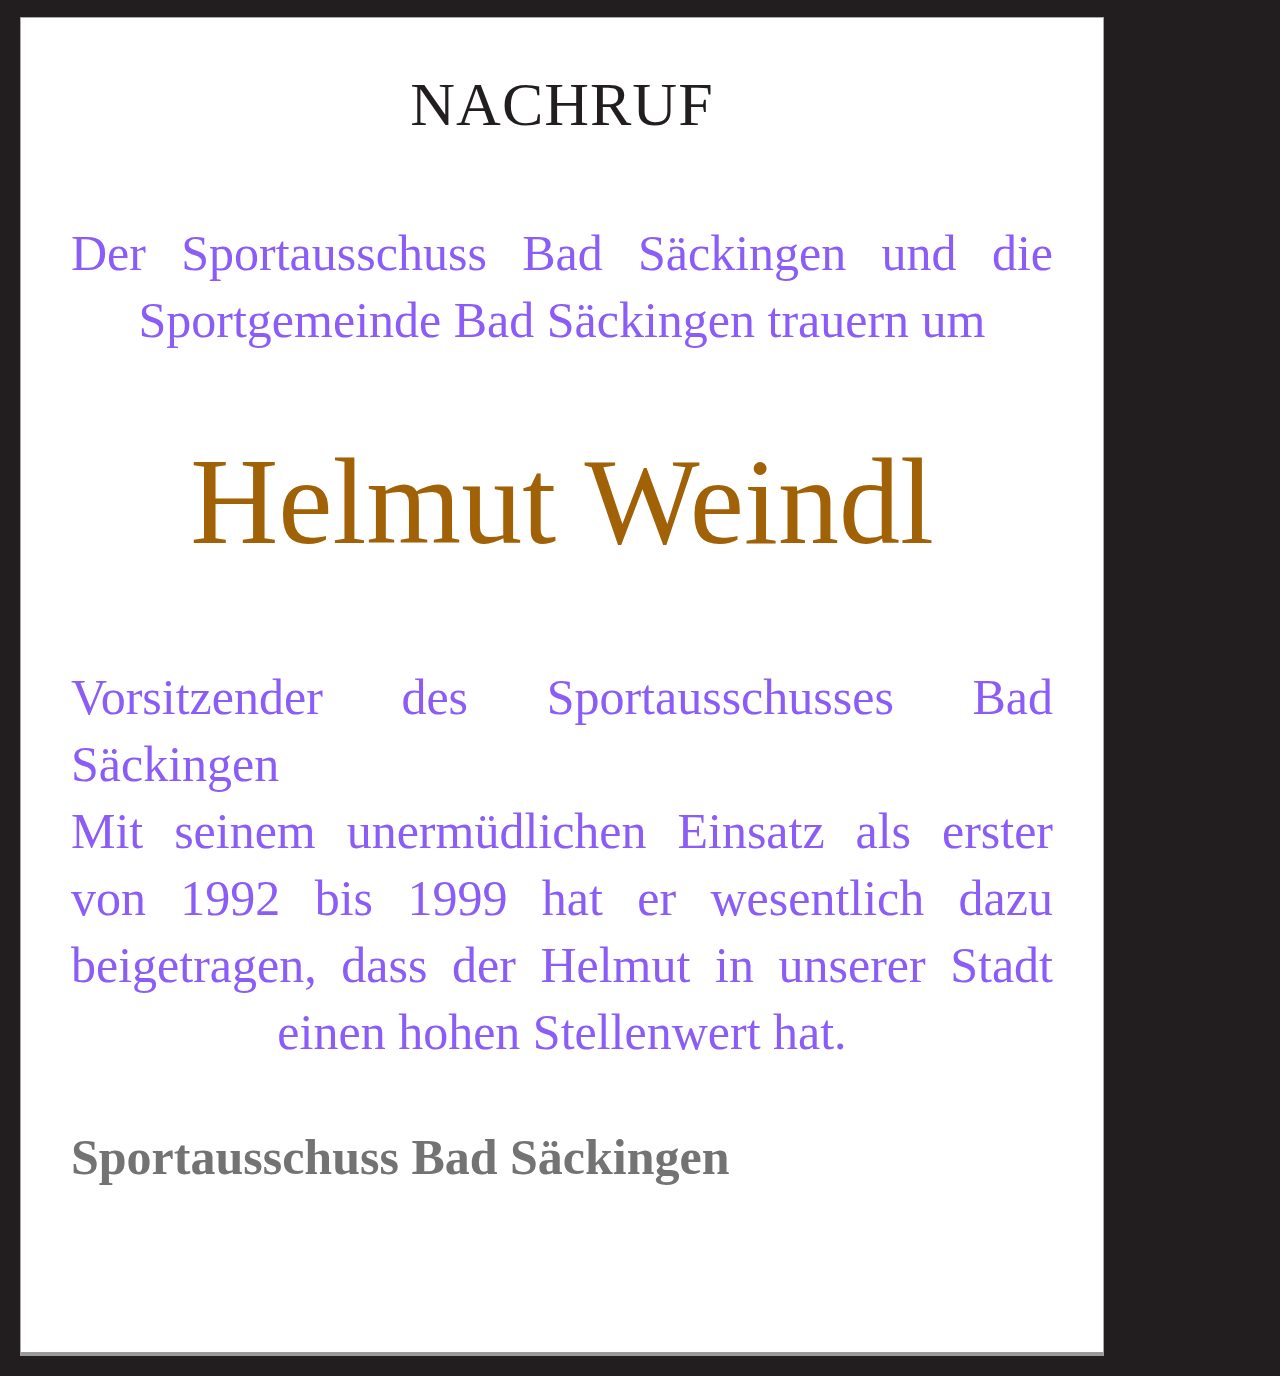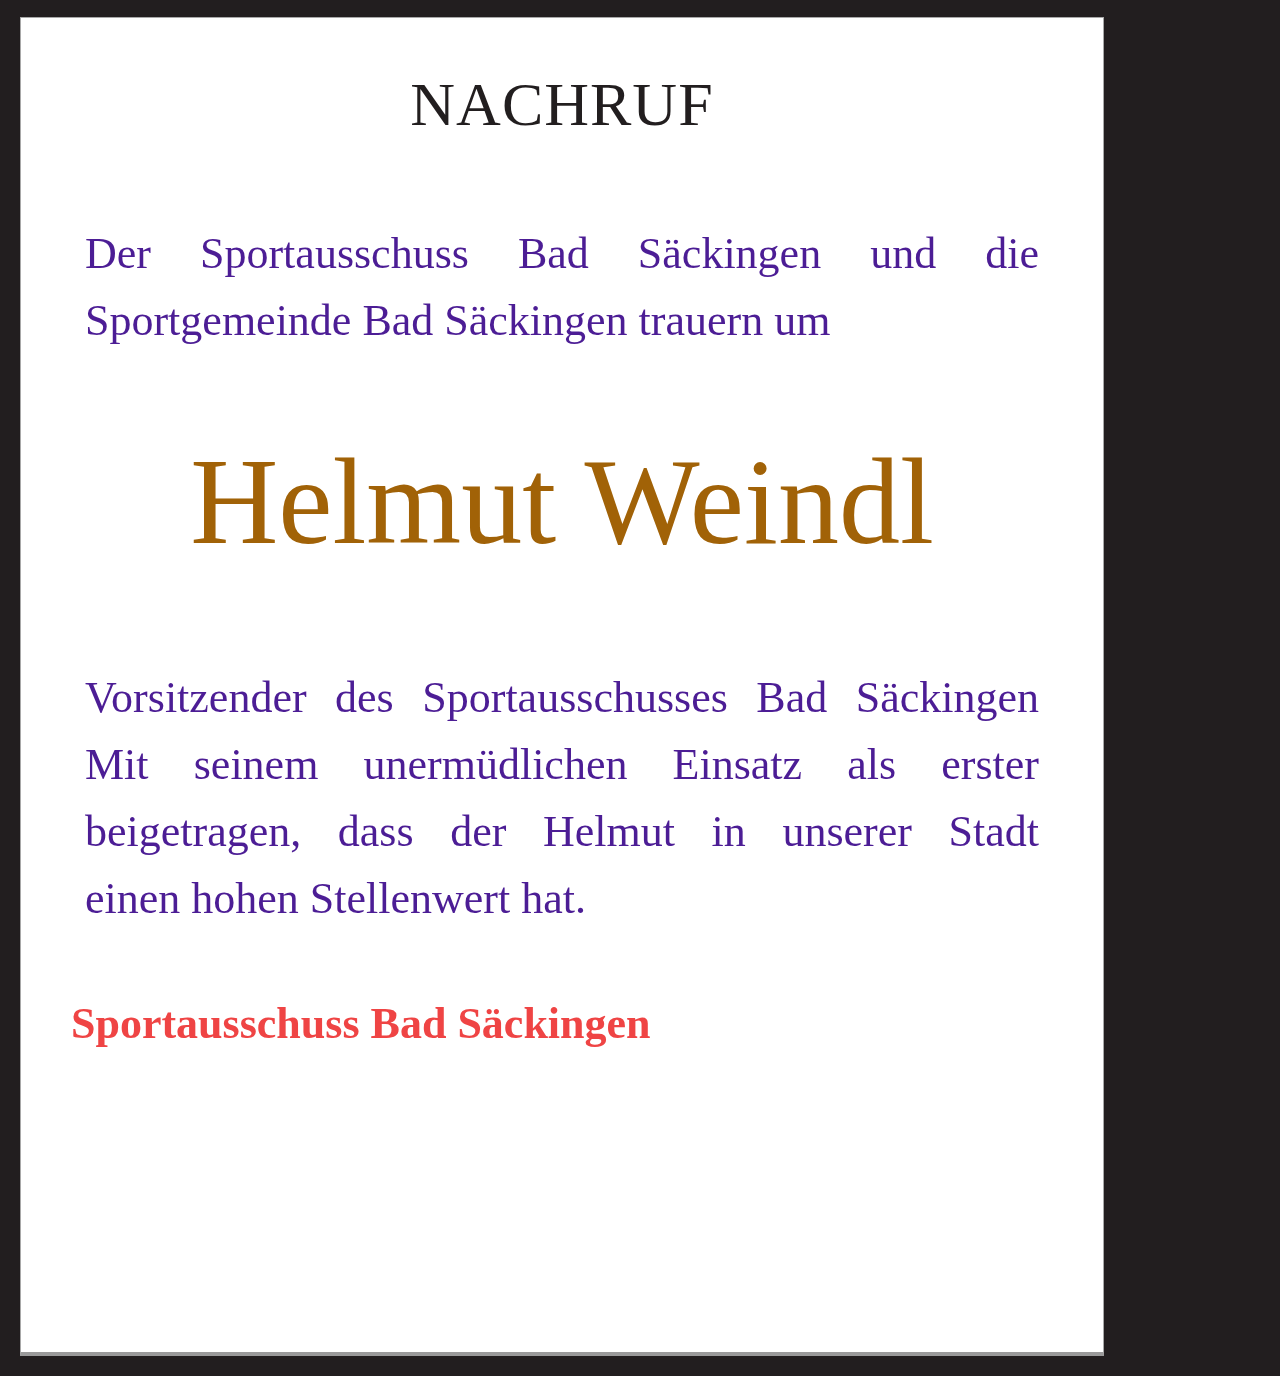--- a/index.html
+++ b/index.html
@@ -32,72 +32,73 @@
   .title {
     text-align: center;
     font-size: 62px;
     line-height: 1;
     letter-spacing: 1px;
     font-weight: normal;
     margin: 0 0 85px 0;
     color: #221e1f;
   }
   .para {
-    margin: 14px;
-    font-size: 44px;
-    color: #4c1d95;
+    margin: 0;
+    font-size: 50px;
+    color: #8b5cf6;
   }
   .line {
     line-height: 67px;
-    text-align: left;
+    text-align: center;
     white-space: nowrap;
   }
   .line.j {
     white-space: normal;
     text-align: justify;
     text-align-last: justify;
   }
   .deceased-name {
     text-align: center;
     font-size: 122px;
     line-height: 135px;
     font-weight: normal;
     margin: 80px 0 95px 0;
     color: #a16207;
     white-space: nowrap;
   }
   .para.intro   { margin-top: 0; }
   .para.closing { margin-top: 52px; }
   .signature {
     margin-top: 58px;
-    font-size: 44px;
+    font-size: 50px;
     line-height: 67px;
     font-weight: bold;
     text-align: left;
-    color: #ef4444;
+    color: #737373;
   }
 </style>
 </head>
 <body>
 
 <div class="frame">
   <div class="card">
 
     <h1 class="title">NACHRUF</h1>
 
     <div class="para intro">
       <div class="line j">Der Sportausschuss Bad Säckingen und die</div>
       <div class="line">Sportgemeinde Bad Säckingen trauern um</div>
     </div>
 
     <div class="deceased-name">Helmut Weindl</div>
 
     <div class="para body">
       <div class="line j">Vorsitzender des Sportausschusses Bad Säckingen</div>
       <div class="line j">Mit seinem unermüdlichen Einsatz als erster</div>
+      <div class="line j">von 1992 bis 1999 hat er wesentlich dazu</div>
       <div class="line j">beigetragen, dass der Helmut in unserer Stadt</div>
       <div class="line">einen hohen Stellenwert hat.</div>
     </div>
 
     <div class="para closing">
     </div>
 
     <div class="signature">Sportausschuss Bad Säckingen</div>
 
   </div>

